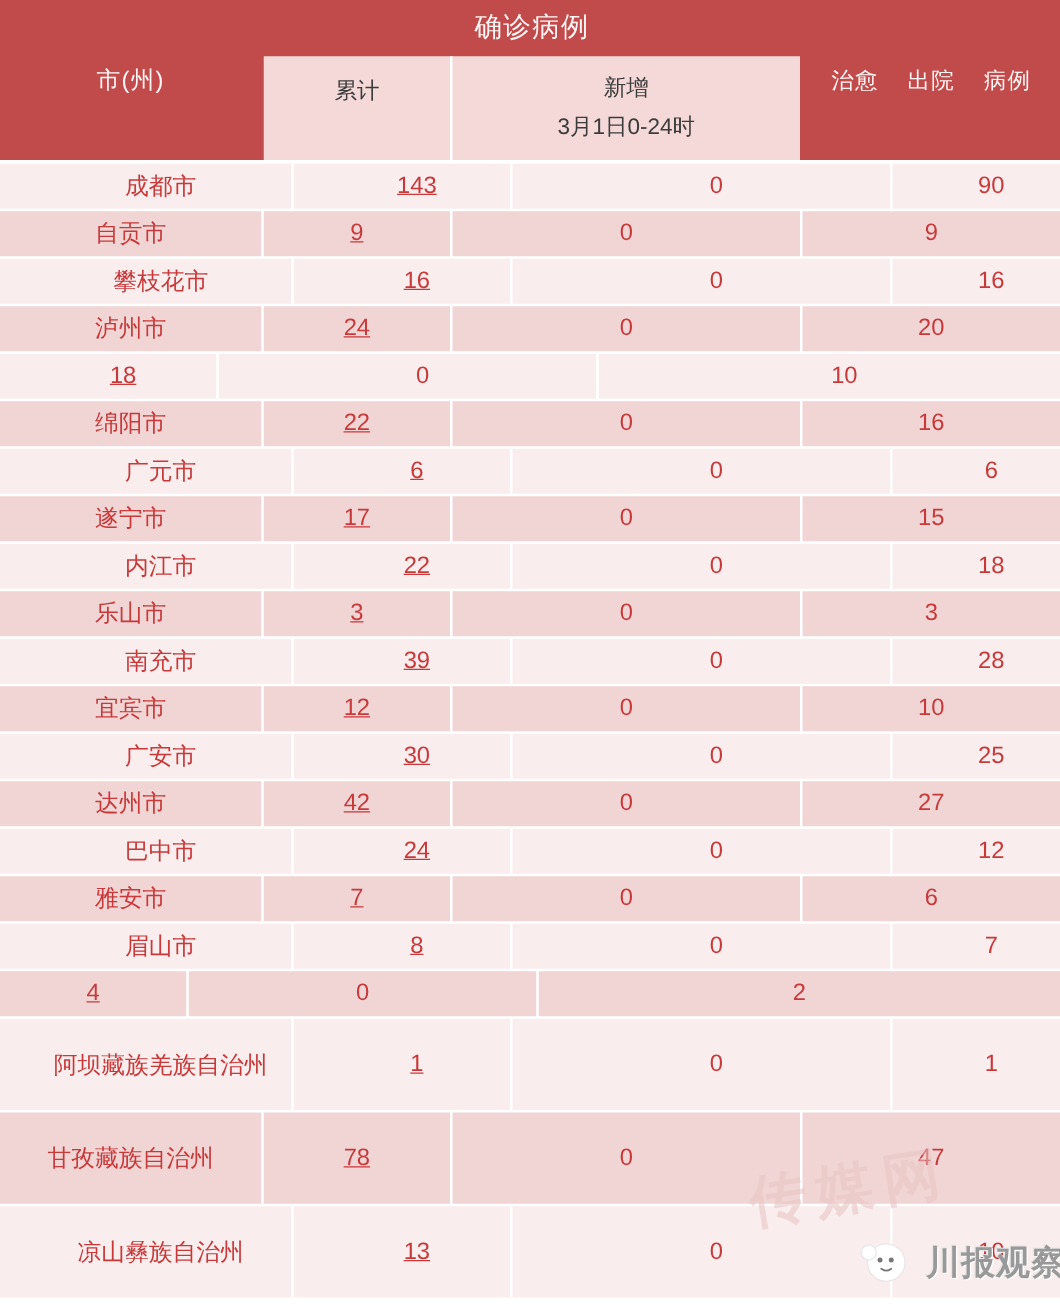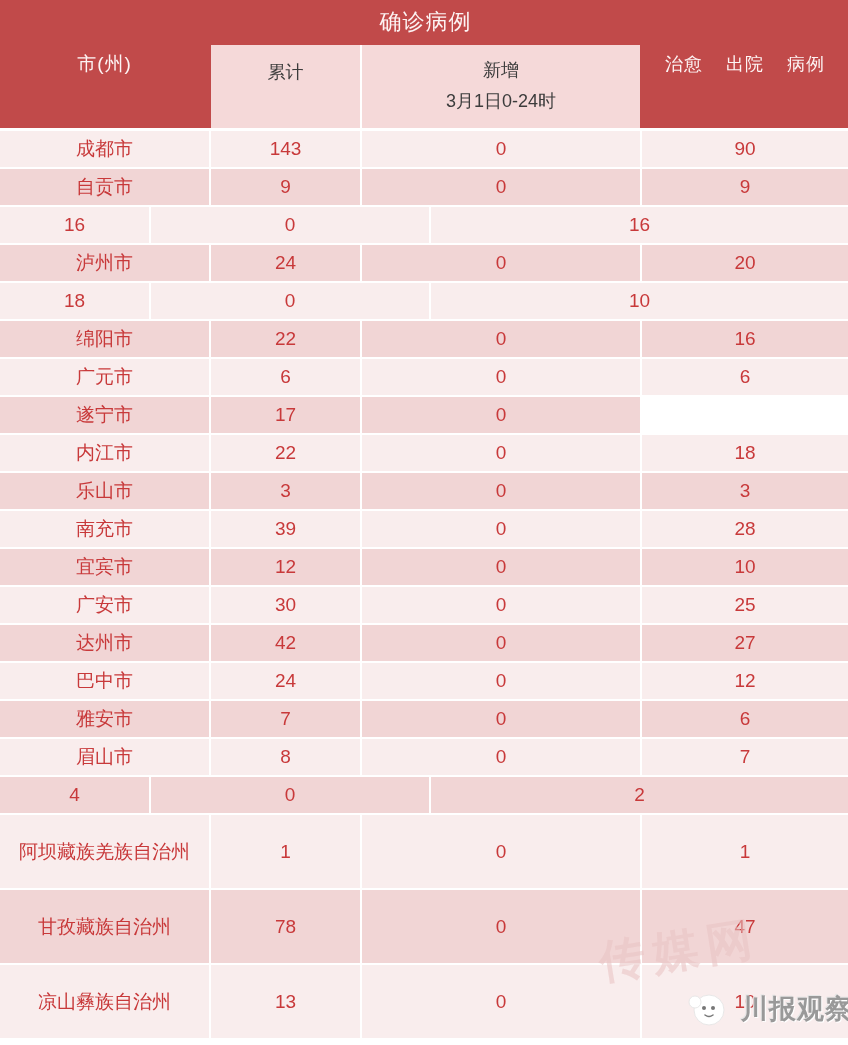--- a/index.html
+++ b/index.html
@@ -92,24 +92,24 @@
     gap: 2px;
     height: 36px;
   }
   .row.tall { height: 73px; }
   .cell {
     display: flex; align-items: center; justify-content: center;
     color: #c8393a;
     font-size: 19px;
   }
   .c-city  { width: 209px; }
-  .c-cum   { width: 149px; }
+  .c-cum   { width: 149px; text-decoration: underline; }
   .c-new   { width: 278px; }
   .c-cured { flex: 1; }
-  .row.light .cell { background: #f9eded; }
+  .row.light .cell { background: #f9eded; padding-left: 24px; }
   .row.dark  .cell { background: #f1d5d5; }
 
   
   .ghost-mark {
     position: absolute;
     left: 598px; top: 912px;
     width: 260px;
     font-size: 46px;
     letter-spacing: 8px;
     color: #e9c3c3;
@@ -169,20 +169,21 @@
     <div class="cell c-new">0</div>
     <div class="cell c-cured">90</div>
   </div>
       <div class="row dark">
     <div class="cell c-city">自贡市</div>
     <div class="cell c-cum">9</div>
     <div class="cell c-new">0</div>
     <div class="cell c-cured">9</div>
   </div>
       <div class="row light">
+    <div class="cell c-city">攀枝花市</div>
     <div class="cell c-cum">16</div>
     <div class="cell c-new">0</div>
     <div class="cell c-cured">16</div>
   </div>
       <div class="row dark">
     <div class="cell c-city">泸州市</div>
     <div class="cell c-cum">24</div>
     <div class="cell c-new">0</div>
     <div class="cell c-cured">20</div>
   </div>
@@ -200,20 +201,21 @@
       <div class="row light">
     <div class="cell c-city">广元市</div>
     <div class="cell c-cum">6</div>
     <div class="cell c-new">0</div>
     <div class="cell c-cured">6</div>
   </div>
       <div class="row dark">
     <div class="cell c-city">遂宁市</div>
     <div class="cell c-cum">17</div>
     <div class="cell c-new">0</div>
+    <div class="cell c-cured">15</div>
   </div>
       <div class="row light">
     <div class="cell c-city">内江市</div>
     <div class="cell c-cum">22</div>
     <div class="cell c-new">0</div>
     <div class="cell c-cured">18</div>
   </div>
       <div class="row dark">
     <div class="cell c-city">乐山市</div>
     <div class="cell c-cum">3</div>

